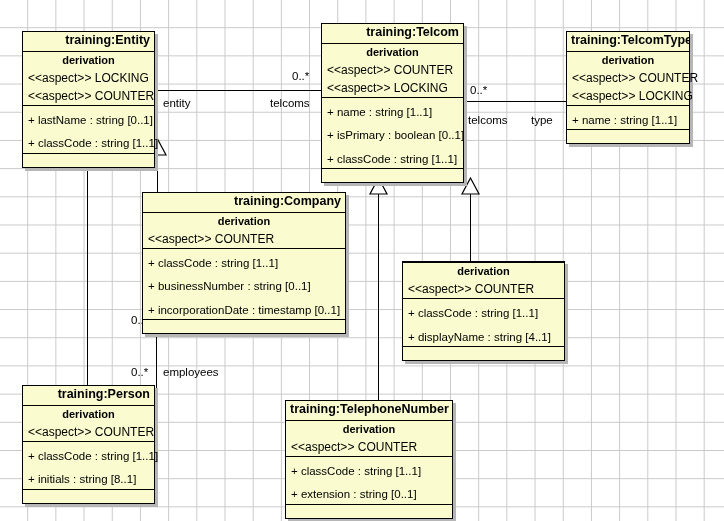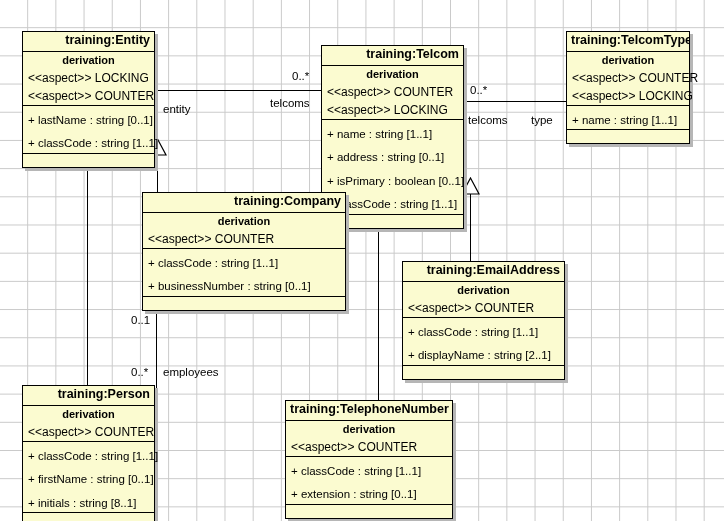--- a/index.html
+++ b/index.html
@@ -131,21 +131,21 @@
     </svg>
   </div>
 
   <div class="edge-v" style="left:470px; top:193px; height:68px;"></div>
   <div class="gen-arrow" style="left:461px; top:177px;">
     <svg width="19" height="18" viewBox="0 0 19 18">
       <polygon points="9.5,1 18,17 1,17" fill="#ffffff" stroke="#000000" stroke-width="1.2"></polygon>
     </svg>
   </div>
 
-  <div class="edge-label" style="left:163px; top:103px;">entity</div>
+  <div class="edge-label" style="left:163px; top:97px;">entity</div>
   <div class="edge-label" style="left:270px; top:97px;">telcoms</div>
   <div class="edge-label" style="left:292px; top:70px;">0..*</div>
 
   <div class="edge-label" style="left:468px; top:114px;">telcoms</div>
   <div class="edge-label" style="left:531px; top:114px;">type</div>
   <div class="edge-label" style="left:470px; top:84px;">0..*</div>
 
   <div class="edge-label" style="left:131px; top:314px;">0..1</div>
   <div class="edge-label" style="left:163px; top:297px;">company</div>
   <div class="edge-label" style="left:131px; top:366px;">0..*</div>
@@ -158,30 +158,29 @@
       <div class="aspect">&lt;&lt;aspect&gt;&gt; LOCKING</div>
       <div class="aspect">&lt;&lt;aspect&gt;&gt; COUNTER</div>
     </div>
     <div class="attrs">
       <div class="attr">+ lastName : string [0..1]</div>
       <div class="attr">+ classCode : string [1..1]</div>
     </div>
     <div class="ops"></div>
   </div>
 
-  <div class="uml-class" style="left:321px; top:45px; width:143px;">
+  <div class="uml-class" style="left:321px; top:23px; width:143px;">
     <div class="title">training:Telcom</div>
     <div class="derivation">derivation</div>
     <div class="aspects">
       <div class="aspect">&lt;&lt;aspect&gt;&gt; COUNTER</div>
       <div class="aspect">&lt;&lt;aspect&gt;&gt; LOCKING</div>
     </div>
     <div class="attrs">
       <div class="attr">+ name : string [1..1]</div>
-      <div class="attr">+ address : string [0..1]</div>
       <div class="attr">+ isPrimary : boolean [0..1]</div>
       <div class="attr">+ classCode : string [1..1]</div>
     </div>
     <div class="ops"></div>
   </div>
 
   <div class="uml-class" style="left:566px; top:31px; width:124px;">
     <div class="title">training:TelcomType</div>
     <div class="derivation">derivation</div>
     <div class="aspects">
@@ -196,46 +195,45 @@
 
   <div class="uml-class" style="left:142px; top:192px; width:204px;">
     <div class="title">training:Company</div>
     <div class="derivation">derivation</div>
     <div class="aspects">
       <div class="aspect">&lt;&lt;aspect&gt;&gt; COUNTER</div>
     </div>
     <div class="attrs">
       <div class="attr">+ classCode : string [1..1]</div>
       <div class="attr">+ businessNumber : string [0..1]</div>
+      <div class="attr">+ incorporationDate : timestamp [0..1]</div>
     </div>
     <div class="ops"></div>
   </div>
 
   <div class="uml-class" style="left:402px; top:261px; width:163px;">
-    <div class="title">training:EmailAddress</div>
-    <div class="derivation">derivation</div>
-    <div class="aspects">
-      <div class="aspect">&lt;&lt;aspect&gt;&gt; COUNTER</div>
-    </div>
-    <div class="attrs">
-      <div class="attr">+ classCode : string [1..1]</div>
-      <div class="attr">+ displayName : string [2..1]</div>
+    <div class="derivation">derivation</div>
+    <div class="aspects">
+      <div class="aspect">&lt;&lt;aspect&gt;&gt; COUNTER</div>
+    </div>
+    <div class="attrs">
+      <div class="attr">+ classCode : string [1..1]</div>
+      <div class="attr">+ displayName : string [4..1]</div>
     </div>
     <div class="ops"></div>
   </div>
 
   <div class="uml-class" style="left:22px; top:385px; width:133px;">
     <div class="title">training:Person</div>
     <div class="derivation">derivation</div>
     <div class="aspects">
       <div class="aspect">&lt;&lt;aspect&gt;&gt; COUNTER</div>
     </div>
     <div class="attrs">
       <div class="attr">+ classCode : string [1..1]</div>
-      <div class="attr">+ firstName : string [0..1]</div>
       <div class="attr">+ initials : string [8..1]</div>
     </div>
     <div class="ops"></div>
   </div>
 
   <div class="uml-class" style="left:285px; top:400px; width:168px;">
     <div class="title">training:TelephoneNumber</div>
     <div class="derivation">derivation</div>
     <div class="aspects">
       <div class="aspect">&lt;&lt;aspect&gt;&gt; COUNTER</div>

